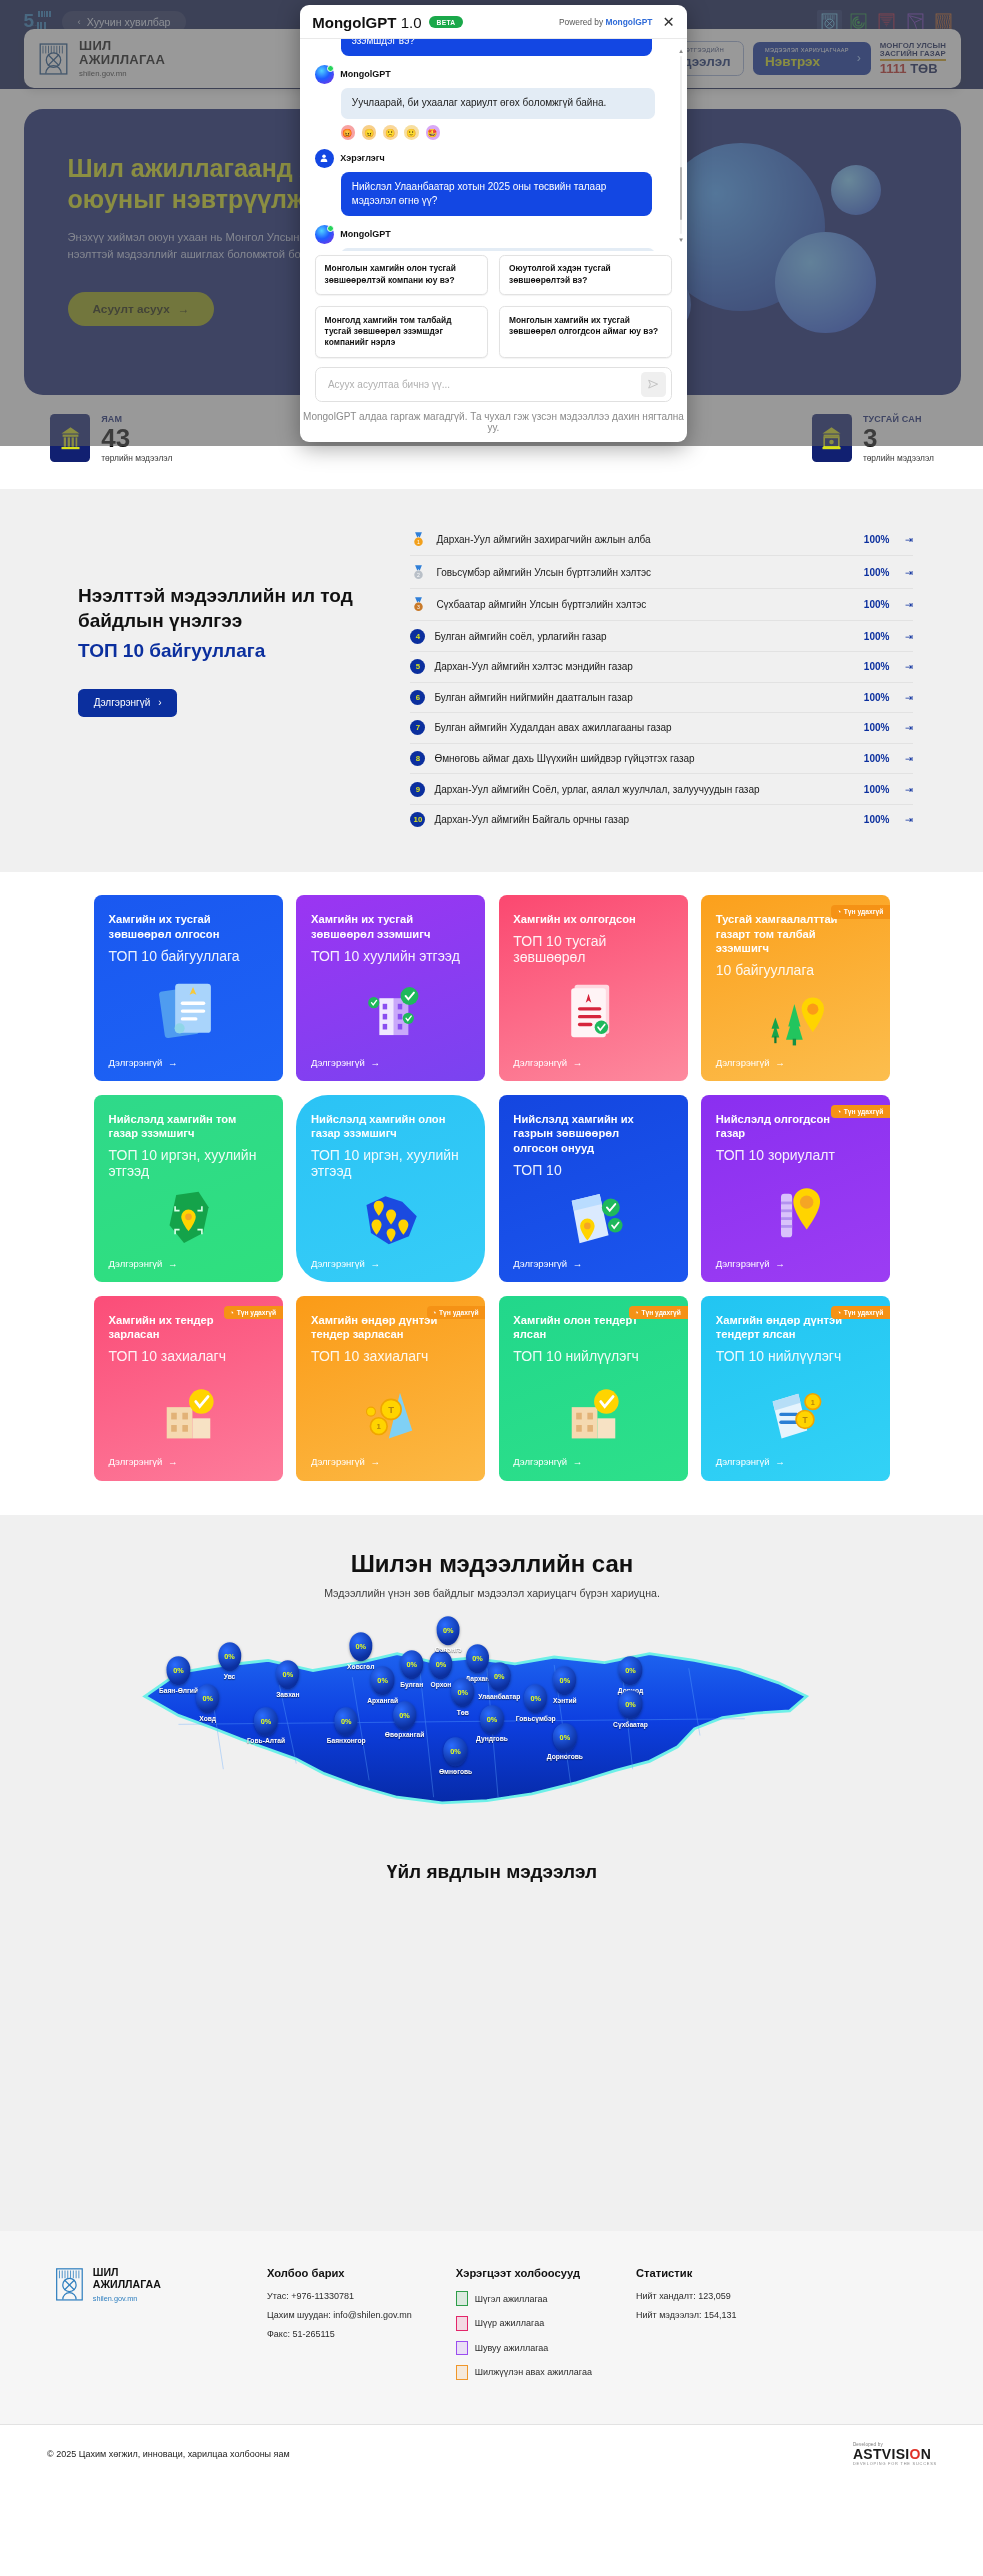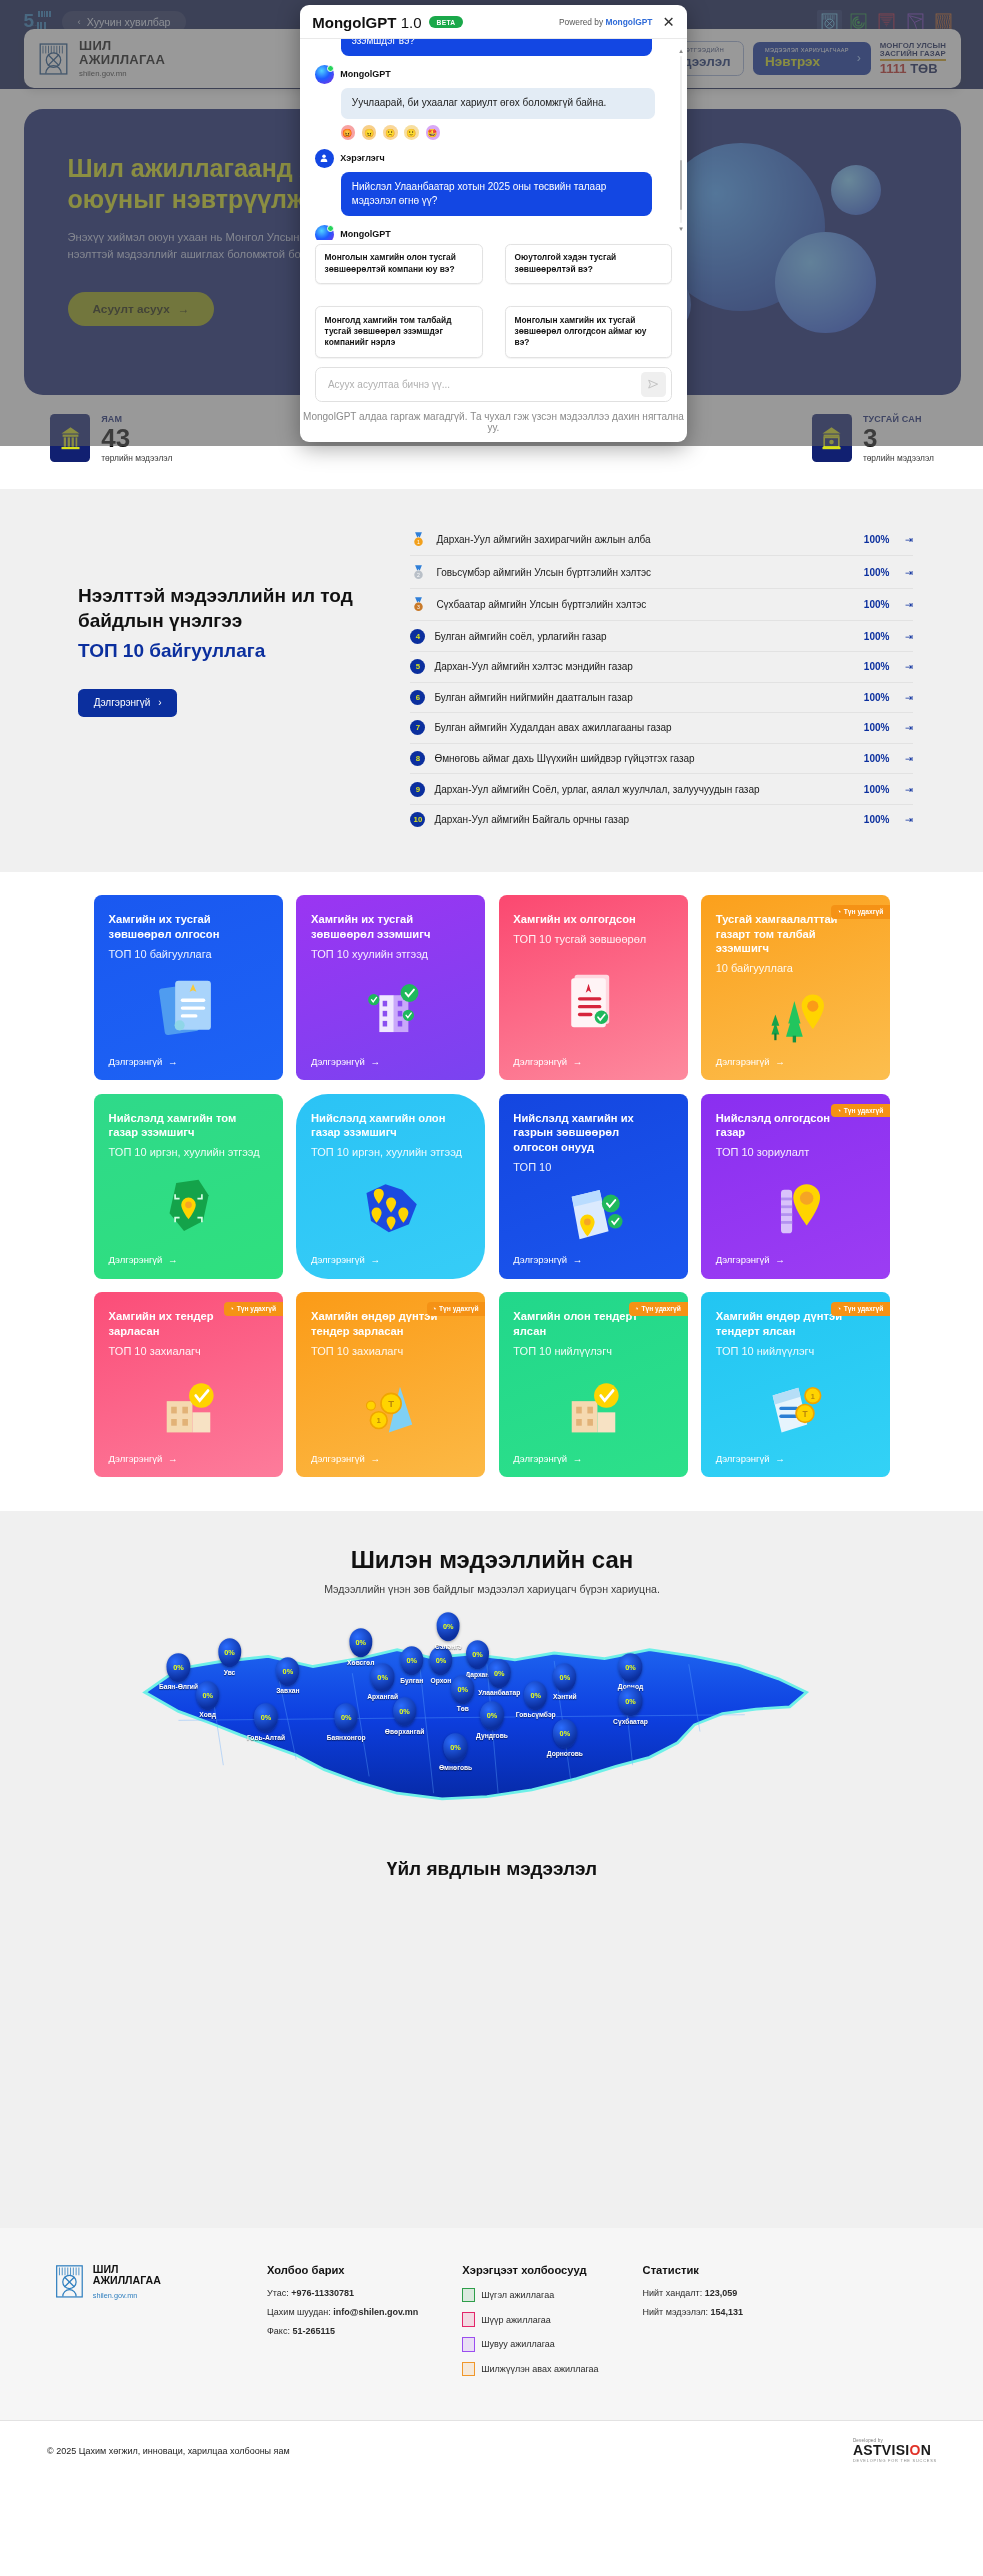--- a/index.html
+++ b/index.html
@@ -222,21 +222,21 @@
   .card {
     border-radius: 7.8px;
     padding: 17px 14.6px 13.5px 14.6px;
     min-height: 185px;
     position: relative;
     display:flex; flex-direction:column;
     overflow:hidden;
     cursor:pointer;
   }
   .card h3 { color:#fff; font-size:11.2px; line-height:1.3; font-weight:bold; max-width:140px;}
-  .card .sub { color:#ffffff; opacity:.92; font-size:11px; margin-top:6.7px; }
+  .card .sub { color:#ffffff; opacity:.92; font-size:14px; margin-top:6.7px; }
   .card .art { flex:1; display:flex; align-items:center; justify-content:center; padding:5.6px 0; }
   .card .cta { color:#ffffff; font-size:9.5px; display:flex; align-items:center; gap:5.6px; }
   .badge-soon {
     position:absolute; right:0; top:10px;
     background:#f59215; color:#ffffff;
     font-size:6.7px; font-weight:bold;
     padding:3.4px 6.7px 3.4px 5.6px;
     border-radius:3.9px 0 0 3.9px;
     display:flex; align-items:center; gap:2.8px;
     white-space:nowrap;
@@ -292,21 +292,21 @@
   .events-pad { background:#f0f0f0; height: 348px; }
 
   
   .footer { background:#f6f6f6; padding: 36px 47px 34px 47px; }
   .footer-grid { display:flex; gap:44px; max-width:874px; margin:0 auto; }
   .f-logo { display:flex; gap:7.8px; align-items:flex-start; width:168px;}
   .f-logo .t1 { font-size:10.6px; font-weight:bold; line-height:11.8px; color:#111; }
   .f-logo .t2 { font-size:7.3px; color:#2f7fbf; margin-top:3.4px; }
   .f-col h4 { font-size:11.2px; font-weight:bold; color:#111; margin-bottom:12.3px; }
   .f-col .line { font-size:9px; color:#2b2b2b; margin-bottom:9px; }
-  .f-col .line b { font-weight:bold; }
+  .f-col .line b { font-weight:normal; }
   .f-link { display:flex; align-items:center; gap:6.7px; margin-bottom:10px; font-size:9px; color:#2b2b2b; cursor:pointer;}
   .f-sq { width:12.3px; height:14.6px; flex:none; border:0.6px solid #bbb; }
 
   .copyright {
     border-top:0.6px solid #e2e2e2;
     background:#ffffff;
     padding: 17px 47px;
     display:flex; align-items:center; justify-content:space-between;
   }
   .copyright .c-txt { font-size:9px; color:#222; }
@@ -369,21 +369,21 @@
   }
   .reacts { display:flex; gap:6.7px; margin: 6.7px 0 2.2px 26px; font-size:11.2px; }
   .react { width:14.6px; height:14.6px; border-radius:50%; display:flex; align-items:center; justify-content:center; font-size:8.4px;}
   .scrollbar {
     position:absolute; right:3.4px; top:7.8px; bottom:7.8px; width:5.6px;
   }
   .sb-up, .sb-dn { color:#8a8a8a; font-size:6.2px; text-align:center; }
   .sb-track { position:absolute; left:1.7px; right:1.7px; top:9px; bottom:9px; background:#efefef; border-radius:2.2px;}
   .sb-thumb { position:absolute; left:0; right:0; top:62%; height:30%; background:#b5b5b5; border-radius:2.8px;}
 
-  .chips { display:grid; grid-template-columns:1fr 1fr; gap:22px; padding: 3.4px 14.6px 0 14.6px; }
+  .chips { display:grid; grid-template-columns:1fr 1fr; gap:11px; padding: 3.4px 14.6px 0 14.6px; }
   .chip {
     background:#fff; border:0.6px solid #e2e2e2; border-radius:5.6px;
     padding:7.8px 9px; font-size:8.4px; line-height:1.35; color:#111;
     cursor:pointer; font-weight:bold;
     box-shadow:0 0.6px 1.1px rgba(0,0,0,.05);
   }
   .chat-input-wrap { padding: 9px 14.6px 3.4px 14.6px; }
   .chat-input {
     border:0.6px solid #e0e0e0; border-radius:6.7px;
     height:35px; display:flex; align-items:center; padding: 0 5.6px 0 12.3px;

